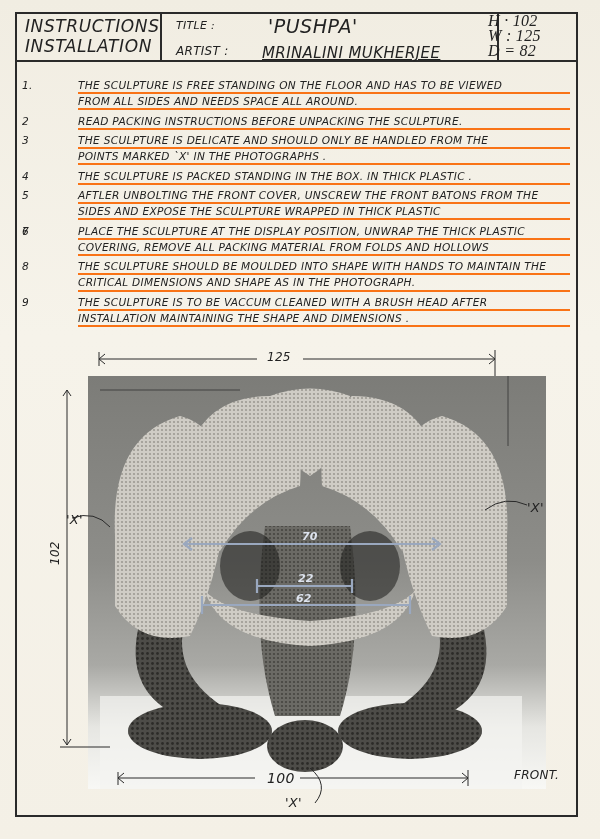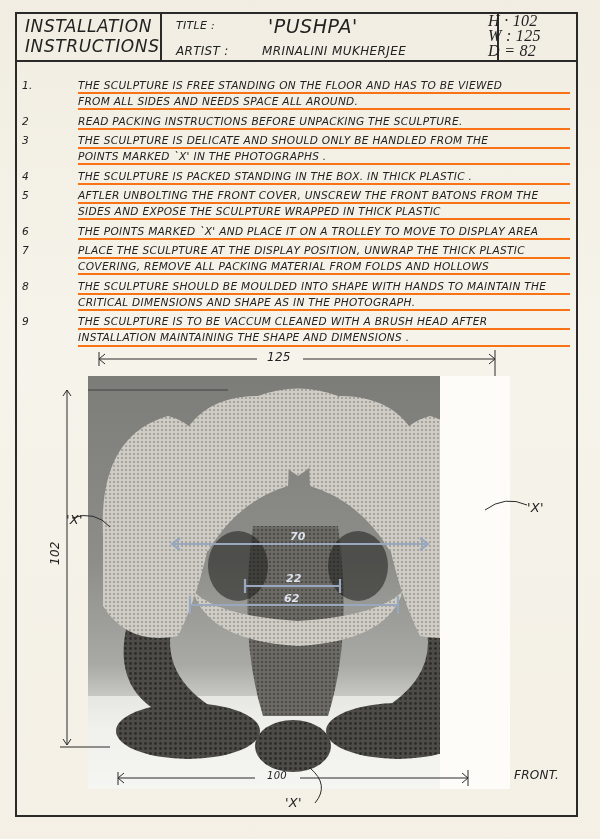--- a/index.html
+++ b/index.html
@@ -28,58 +28,59 @@
     text-transform: uppercase;
     letter-spacing: 0.3px;
     color: #222;
   }
   .doc-title {
     position: absolute; left: 25px; top: 16px; width: 135px;
     font-size: 17px; line-height: 20px; font-weight: 400; letter-spacing: 0.6px;
   }
   .lbl { position: absolute; font-size: 11px; }
   .title-val { position: absolute; left: 268px; top: 15px; font-size: 19px; letter-spacing: 0.5px; }
-  .artist-val { position: absolute; left: 262px; top: 44px; font-size: 12px; letter-spacing: 0.4px; }
+  .artist-val { position: absolute; left: 262px; top: 44px; font-size: 15px; letter-spacing: 0.4px; text-decoration: underline; }
   .dims { position: absolute; left: 488px; top: 13px; font-size: 16px; line-height: 15px; font-family: Liberation Serif, serif; }
   .dims div { white-space: pre; }
 
   .instructions {
     position: absolute; left: 22px; top: 78px; width: 548px;
     font-size: 10.6px; line-height: 14.2px;
   }
   .instr { position: relative; padding-left: 12px; margin-bottom: 3.2px; }
   .instr .num { position: absolute; left: 0; top: 0; }
   .rule { border-bottom: 2px solid #f97316; margin-left: 44px; }
 
   .photo-wrap {
     position: absolute; left: 88px; top: 376px; width: 422px; height: 413px;
     background: #fdfcf8;
   }
   .photo {
-    position: absolute; left: 0; top: 0; width: 352px; height: 413px; overflow: hidden;
+    position: absolute; left: 0; top: 0; width: 446px; height: 413px; overflow: hidden;
     background: linear-gradient(180deg, #7c7c78 0%, #8d8d89 45%, #a9a9a5 70%, #e6e6e2 85%, #f8f8f5 100%);
+    padding-left: 12px;
   }
   svg text { font-family: "DejaVu Sans", sans-serif; font-style: italic; }
   .front-lbl { position: absolute; left: 514px; top: 768px; font-size: 12px; }
   .x-lbl { position: absolute; font-size: 13px; }
   .dim-lbl { position: absolute; font-size: 12px; background: transparent; }
 </style>
 </head>
 <body>
 
 <div class="sheet"></div>
 
 <div class="frame"></div>
 <div class="hdr"></div>
 <div class="vdiv" style="left:160px"></div>
 <div class="vdiv" style="left:497px"></div>
 
 <div class="doc-title hand">
+  <div>Instructions</div>
   <div>Installation</div>
-  <div>Instructions</div>
 </div>
 
 <div class="lbl hand" style="left:176px; top:19px;">Title :</div>
 <div class="title-val hand">'Pushpa'</div>
 <div class="lbl hand" style="left:176px; top:44px; font-size:12px;">Artist :</div>
 <div class="artist-val hand">Mrinalini Mukherjee</div>
 
 <div class="dims hand">
   <div>H · 102</div>
   <div>W : 125</div>
@@ -105,21 +106,20 @@
     <span class="num">4</span>
     <div class="rule">The sculpture is packed standing in the box. in thick plastic .</div>
   </div>
   <div class="instr">
     <span class="num">5</span>
     <div class="rule">Aftler unbolting the front cover, unscrew the front batons from the</div>
     <div class="rule">sides and expose the sculpture wrapped in thick plastic</div>
   </div>
   <div class="instr">
     <span class="num">6</span>
-    <div class="rule">the points marked `X' and place it on a trolley to move to display area</div>
   </div>
   <div class="instr">
     <span class="num">7</span>
     <div class="rule">Place the sculpture at the display position, unwrap the thick plastic</div>
     <div class="rule">covering, remove all packing material from folds and hollows</div>
   </div>
   <div class="instr">
     <span class="num">8</span>
     <div class="rule">The sculpture should be moulded into shape with hands to maintain the</div>
     <div class="rule">critical dimensions and shape as in the photograph.</div>
@@ -216,17 +216,17 @@
     <path d="M462 773 L468 778 L462 783"></path>
       <line x1="468" y1="770" x2="468" y2="786"></line>
 
     <path d="M72 518 Q95 510 110 527"></path>
     <path d="M527 505 Q505 495 485 510"></path>
     <path d="M310 768 Q330 785 315 803"></path>
   </g>
 </svg>
 <div class="dim-lbl hand" style="left:267px; top:350px;">125</div>
 <div class="dim-lbl hand" style="left:48px; top:565px; transform:rotate(-90deg); transform-origin:left top;">102</div>
-<div class="dim-lbl hand" style="left:267px; top:770px; font-size:10px;">100</div>
+<div class="dim-lbl hand" style="left:267px; top:770px; font-size:14px;">100</div>
 <div class="x-lbl hand" style="left:66px; top:512px;">'X'</div>
 <div class="x-lbl hand" style="left:527px; top:500px;">'X'</div>
 <div class="x-lbl hand" style="left:285px; top:795px;">'X'</div>
 <div class="front-lbl hand">Front.</div>
 
 </body></html>

